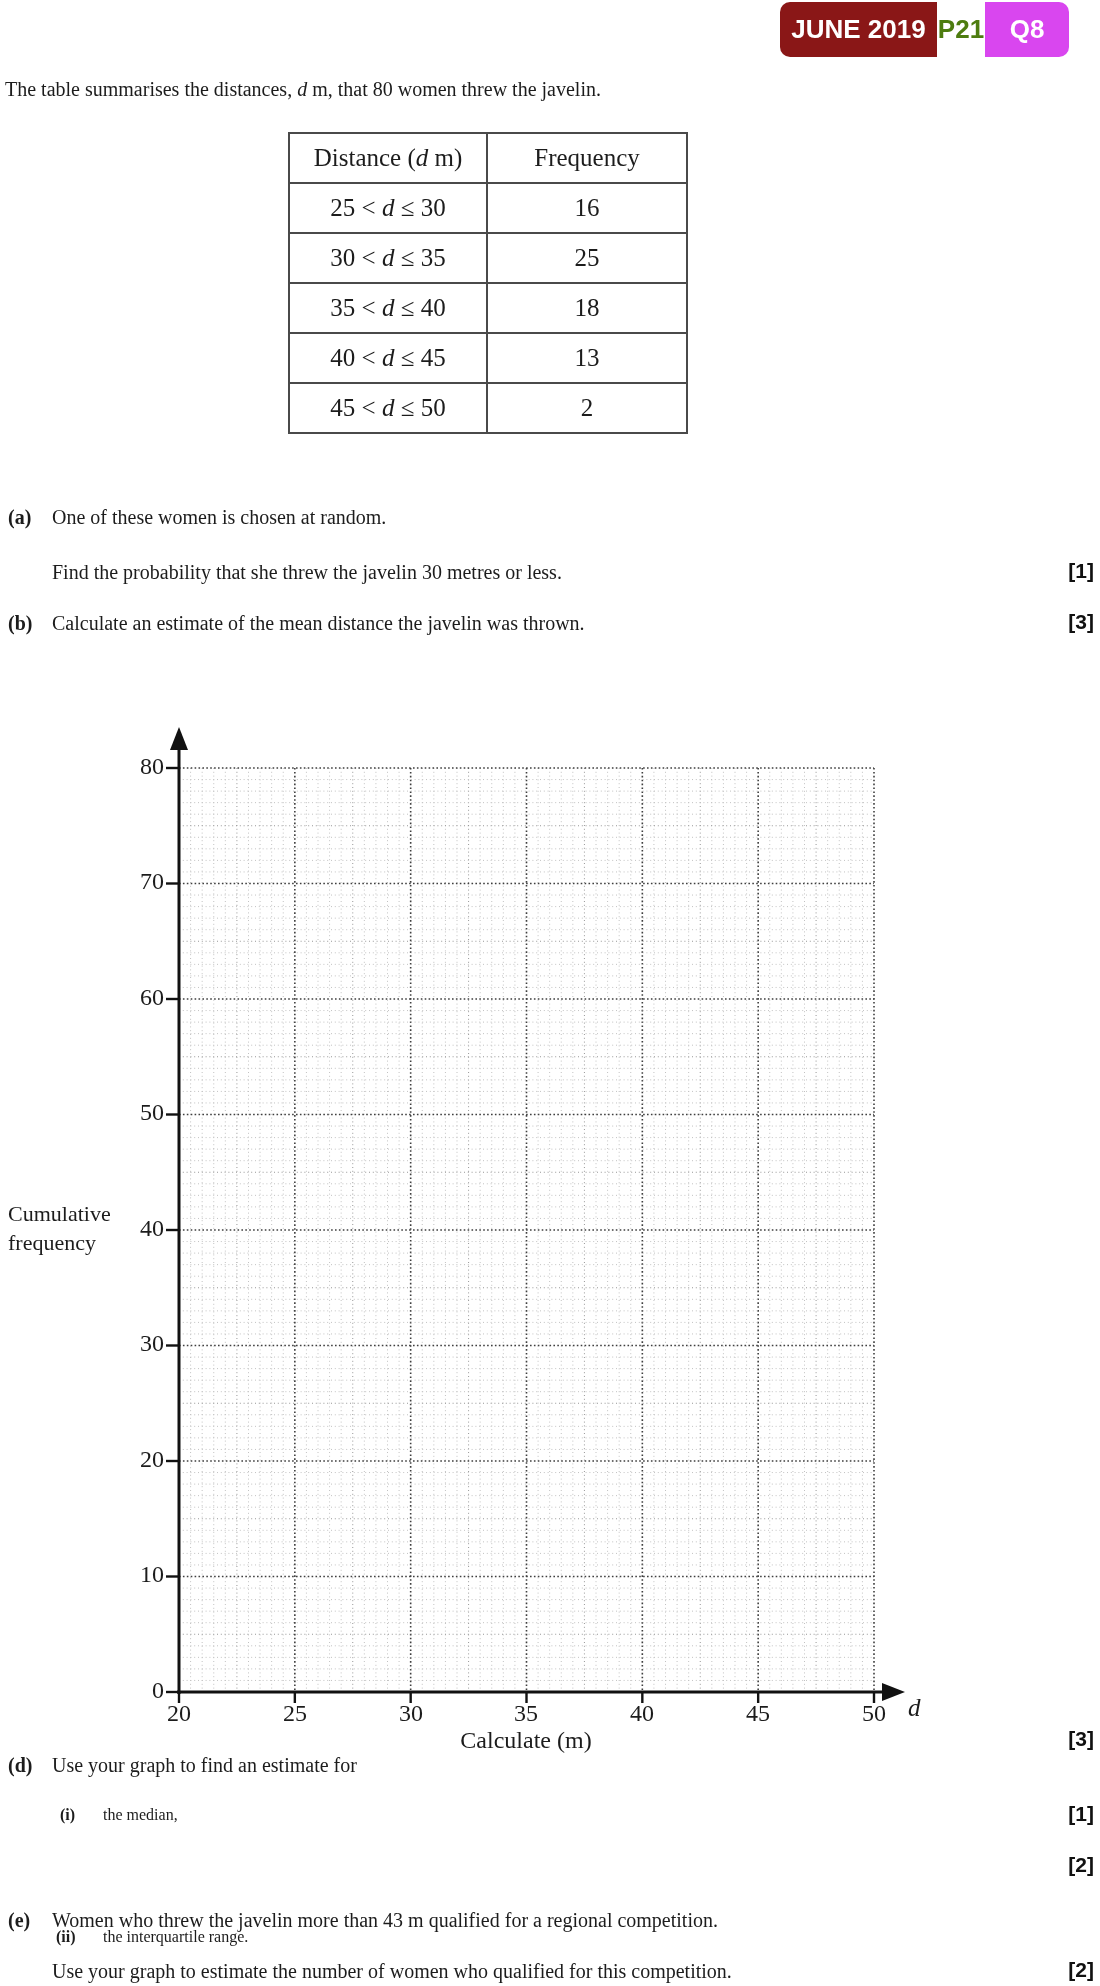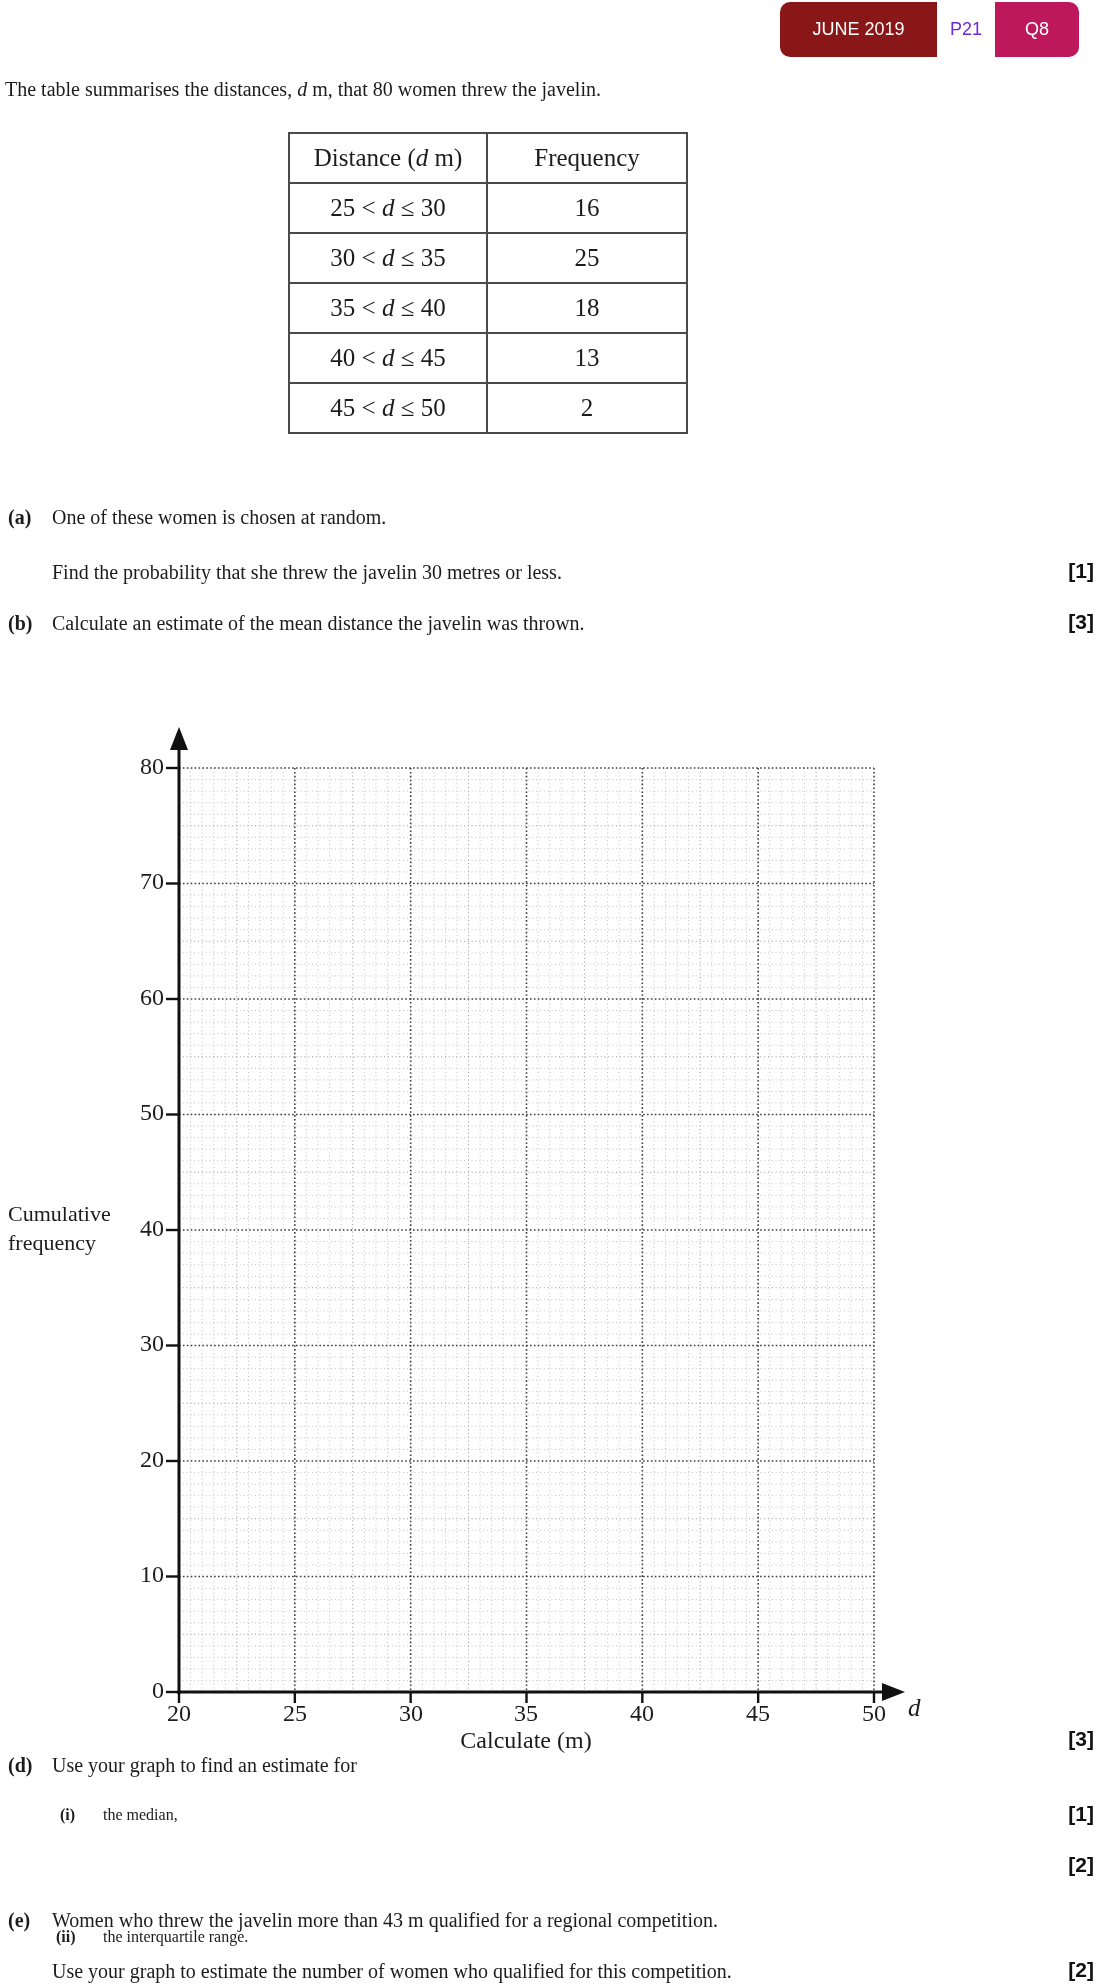--- a/index.html
+++ b/index.html
@@ -1,24 +1,24 @@
 <!DOCTYPE html>
 <html><head>
 <meta charset="utf-8">
 <style>
   html,body{margin:0;padding:0;background:#fff;}
   .page{position:relative;width:1100px;height:1986px;background:#ffffff;overflow:hidden;
         font-family:"Liberation Serif", serif;color:#1c1c1c;}
 
   
   .badge{position:absolute;left:780px;top:2px;height:55px;display:flex;border-radius:10px;
-         overflow:hidden;font-family:"Liberation Sans", sans-serif;font-weight:normal;font-size:18px;}
+         overflow:hidden;font-family:"Liberation Sans", sans-serif;font-weight:bold;font-size:26px;}
   .badge .seg{display:flex;align-items:center;justify-content:center;height:100%;}
   .seg-session{width:157px;color:#ffffff;}
-  .seg-paper{width:58px;background:#ffffff;color:#6d28d9;}
+  .seg-paper{width:48px;background:#ffffff;color:#4d7c0f;}
   .seg-question{width:84px;color:#ffffff;}
 
   
   .tline{position:absolute;font-size:20px;white-space:nowrap;line-height:26px;}
   .plabel{display:inline-block;font-weight:bold;}
   .lab44{width:44px;}
   .iline{position:absolute;font-size:16px;white-space:nowrap;line-height:26px;}
   .marks{position:absolute;right:6px;text-align:right;font-family:"Liberation Sans", sans-serif;
          font-weight:bold;font-size:21px;color:#111;}
   .ital{font-style:italic;}
@@ -45,21 +45,21 @@
   .dvar{position:absolute;left:908px;top:1694px;font-size:25px;font-style:italic;}
 </style>
 </head>
 <body>
 
 <div class="page">
 
   <div class="badge">
     <div class="seg seg-session" style="background: rgb(138, 23, 23);">JUNE 2019</div>
     <div class="seg seg-paper">P21</div>
-    <div class="seg seg-question" style="background: #be185d;">Q8</div>
+    <div class="seg seg-question" style="background: #d946ef;">Q8</div>
   </div>
 
   <div class="tline" style="left:5px;top:76px;"><span>The table summarises the distances, </span><span class="ital">d</span><span> m, that 80 women threw the javelin.</span></div>
 
   <table class="freq-table">
     <tbody>
         <tr>
       <th class="c1"><span>Distance (</span><span class="ital">d</span><span> m)</span></th>
       <th class="c2">Frequency</th>
     </tr>

